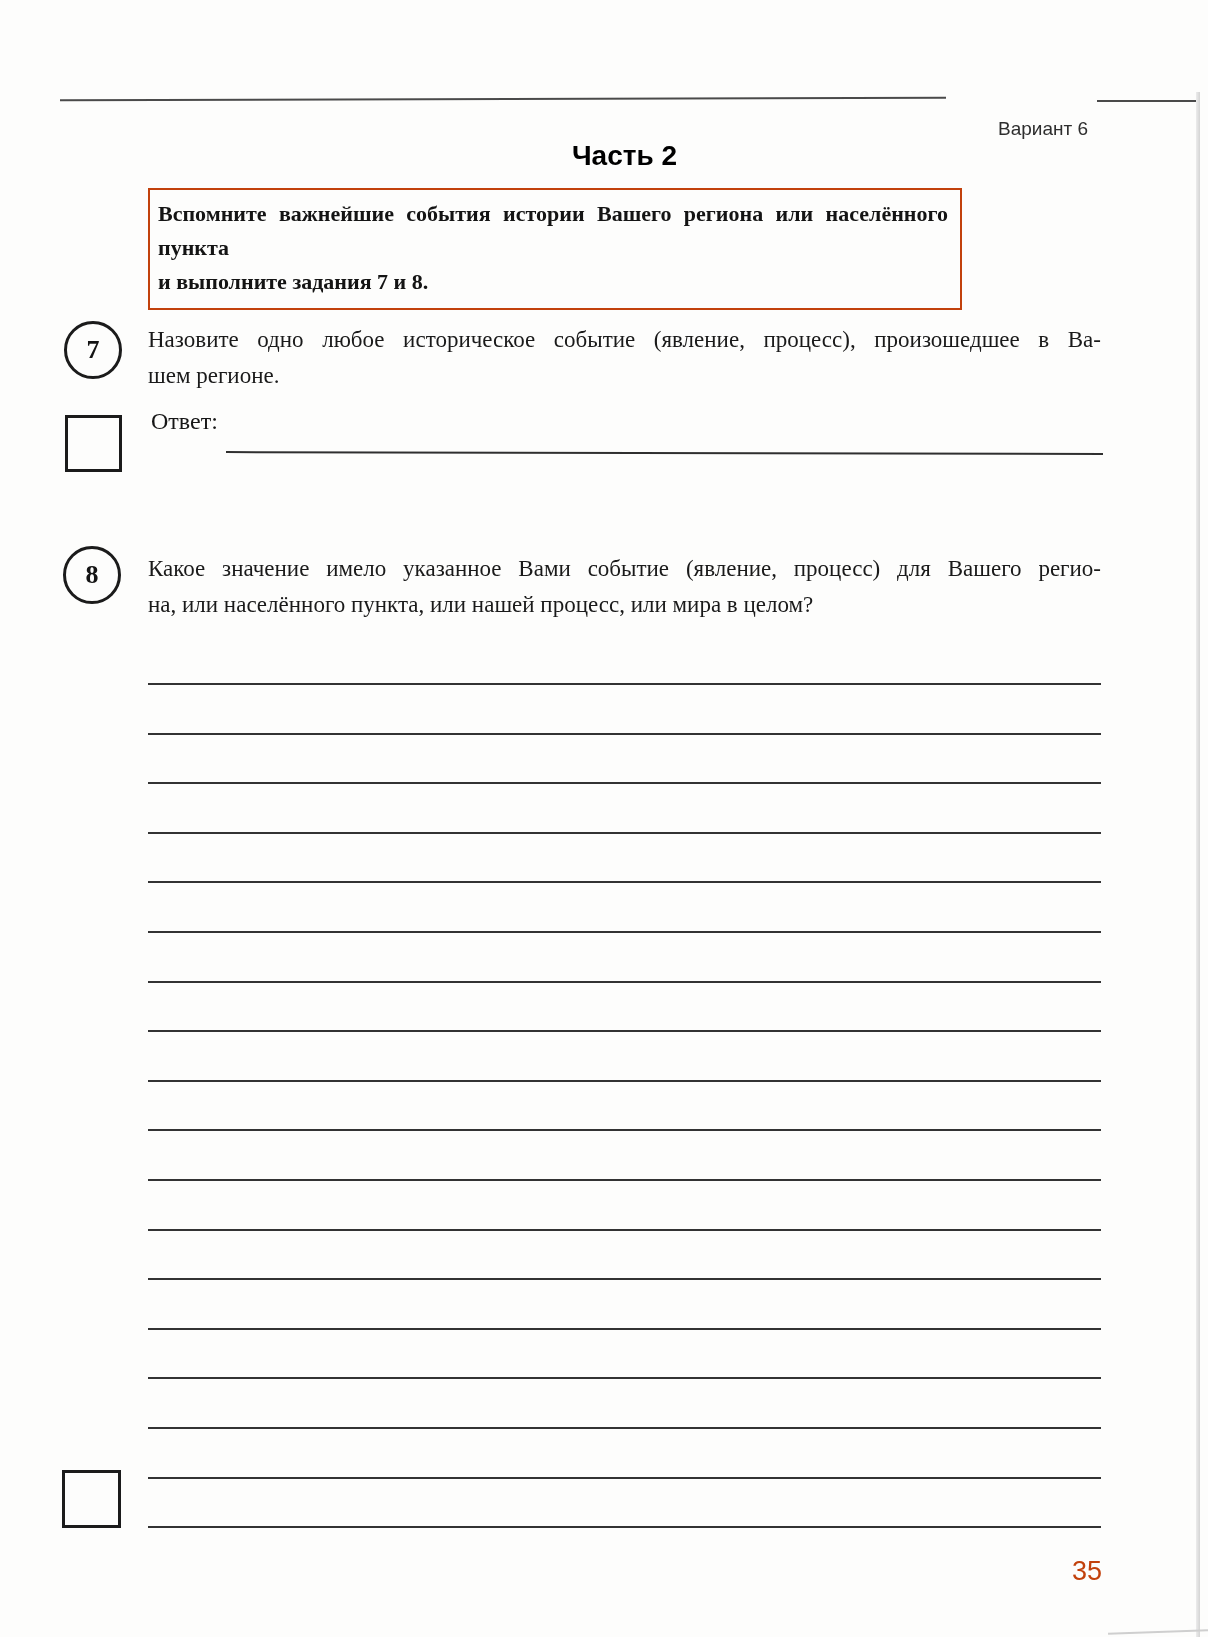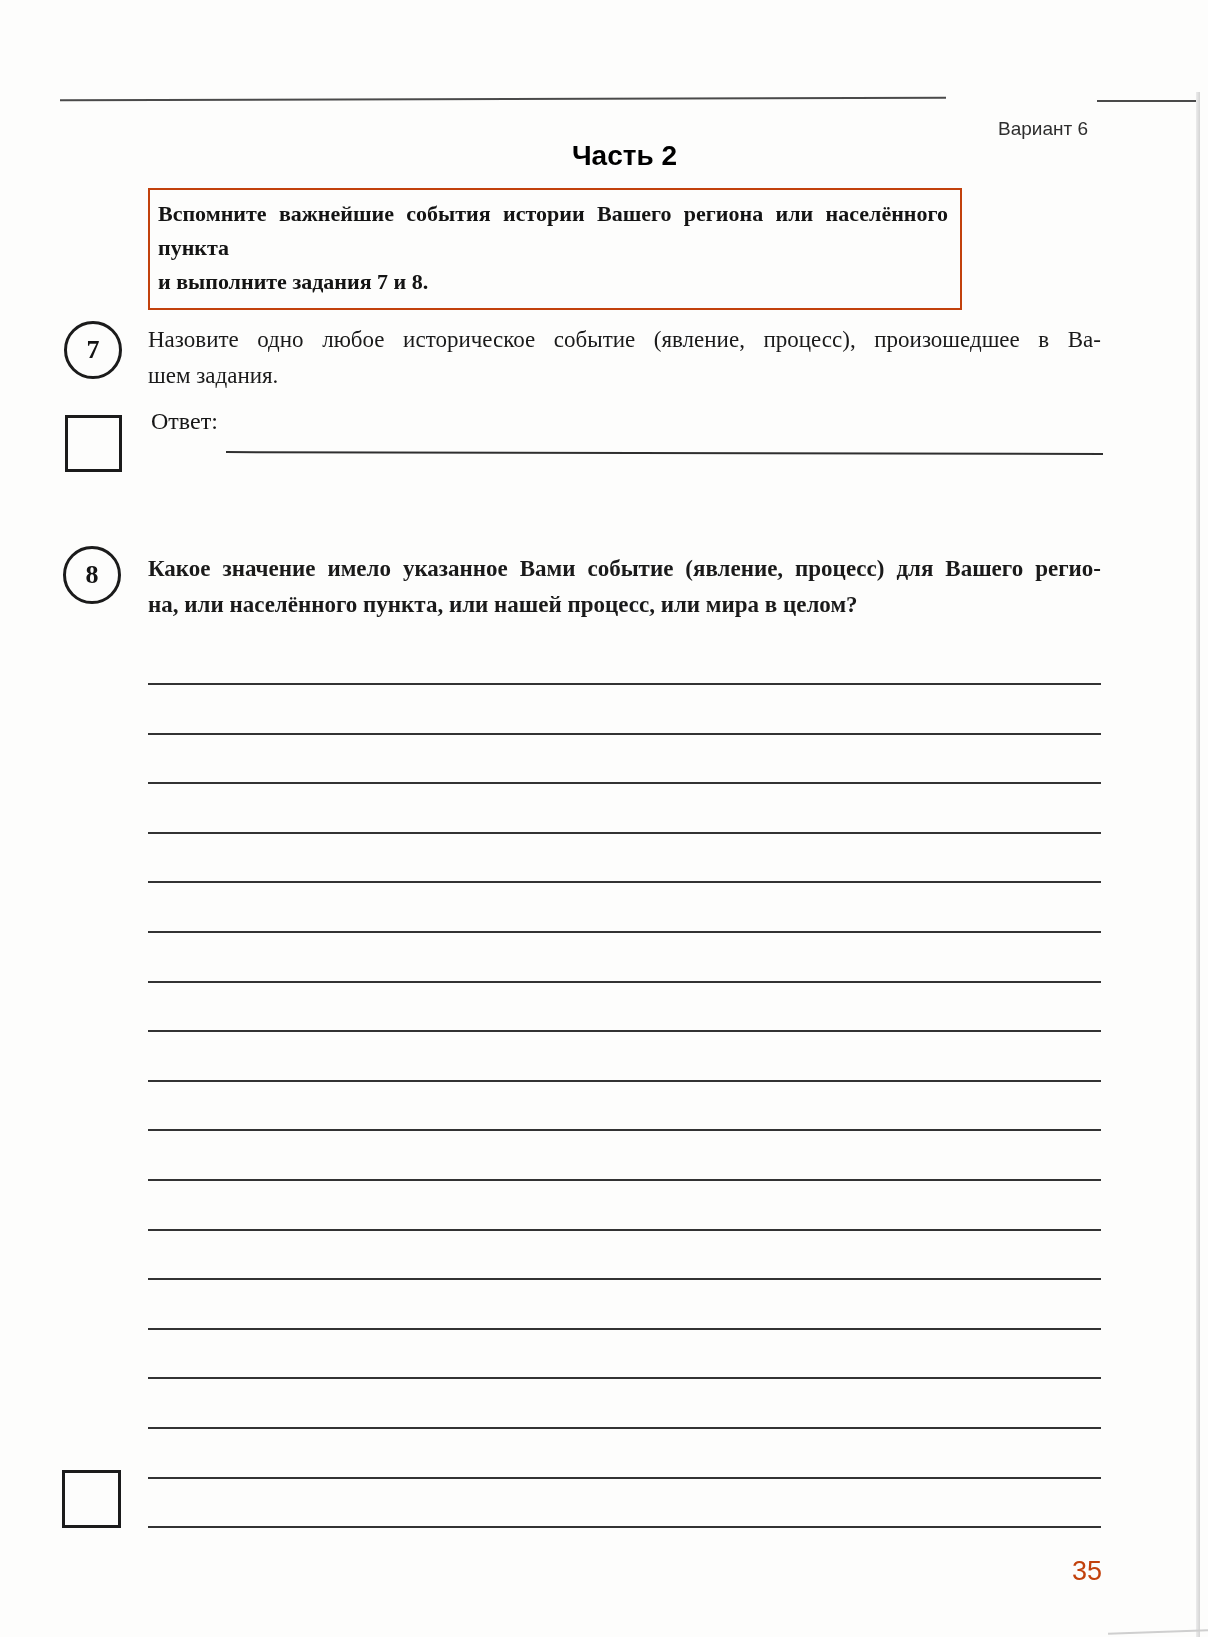--- a/index.html
+++ b/index.html
@@ -92,21 +92,21 @@
 
   
   .qtext {
     position: absolute;
     left: 148px; width: 953px;
     font-size: 23px;
     line-height: 36px;
     color: #1a1a1a;
   }
   .qtext-7 { top: 322px; }
-  .qtext-8 { top: 551px; font-weight: bold; }
+  .qtext-8 { top: 551px; }
   .qline { white-space: nowrap; }
   .qline.justify {
     white-space: normal;
     text-align: justify;
     text-align-last: justify;
   }
 
   
   .score-box {
     position: absolute;
@@ -178,21 +178,21 @@
   <div class="instruction-box">
     <div class="instruction-line justify">Вспомните важнейшие события истории Вашего региона или населённого пункта</div>
     <div class="instruction-line">и выполните задания 7 и 8.</div>
   </div>
 
   <div class="qcircle qcircle-7">
     <span>7</span>
   </div>
   <div class="qtext qtext-7">
     <div class="qline justify">Назовите одно любое историческое событие (явление, процесс), произошедшее в Ва-</div>
-    <div class="qline">шем задания.</div>
+    <div class="qline">шем регионе.</div>
   </div>
 
   <div class="score-box score-box-1"></div>
   <span class="answer-label">Ответ:</span>
   <div class="answer7-rule"></div>
 
   <div class="qcircle qcircle-8">
     <span>8</span>
   </div>
   <div class="qtext qtext-8">

